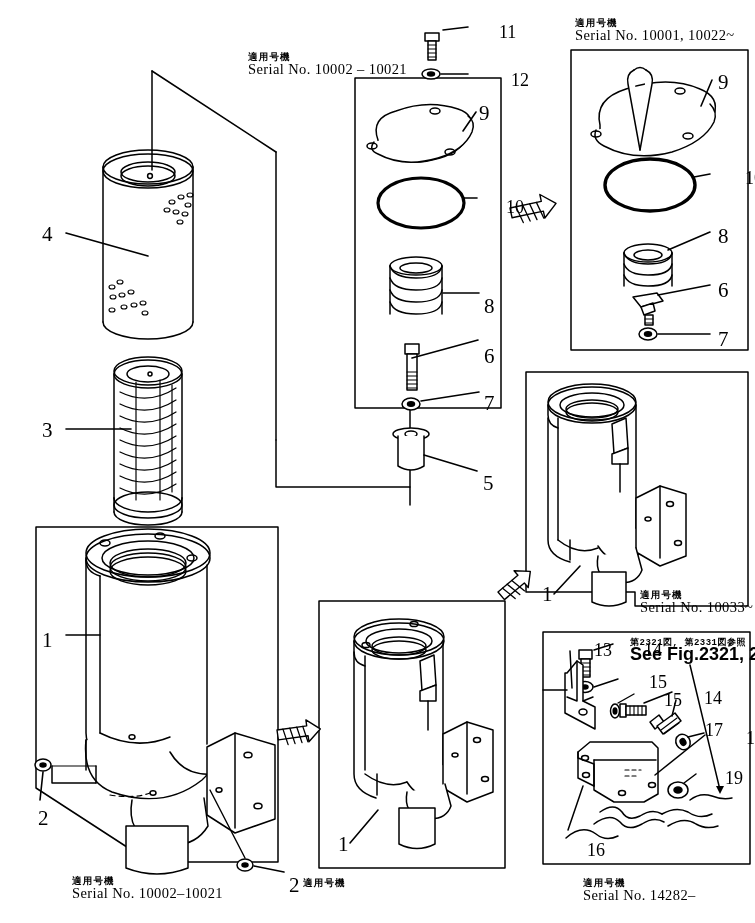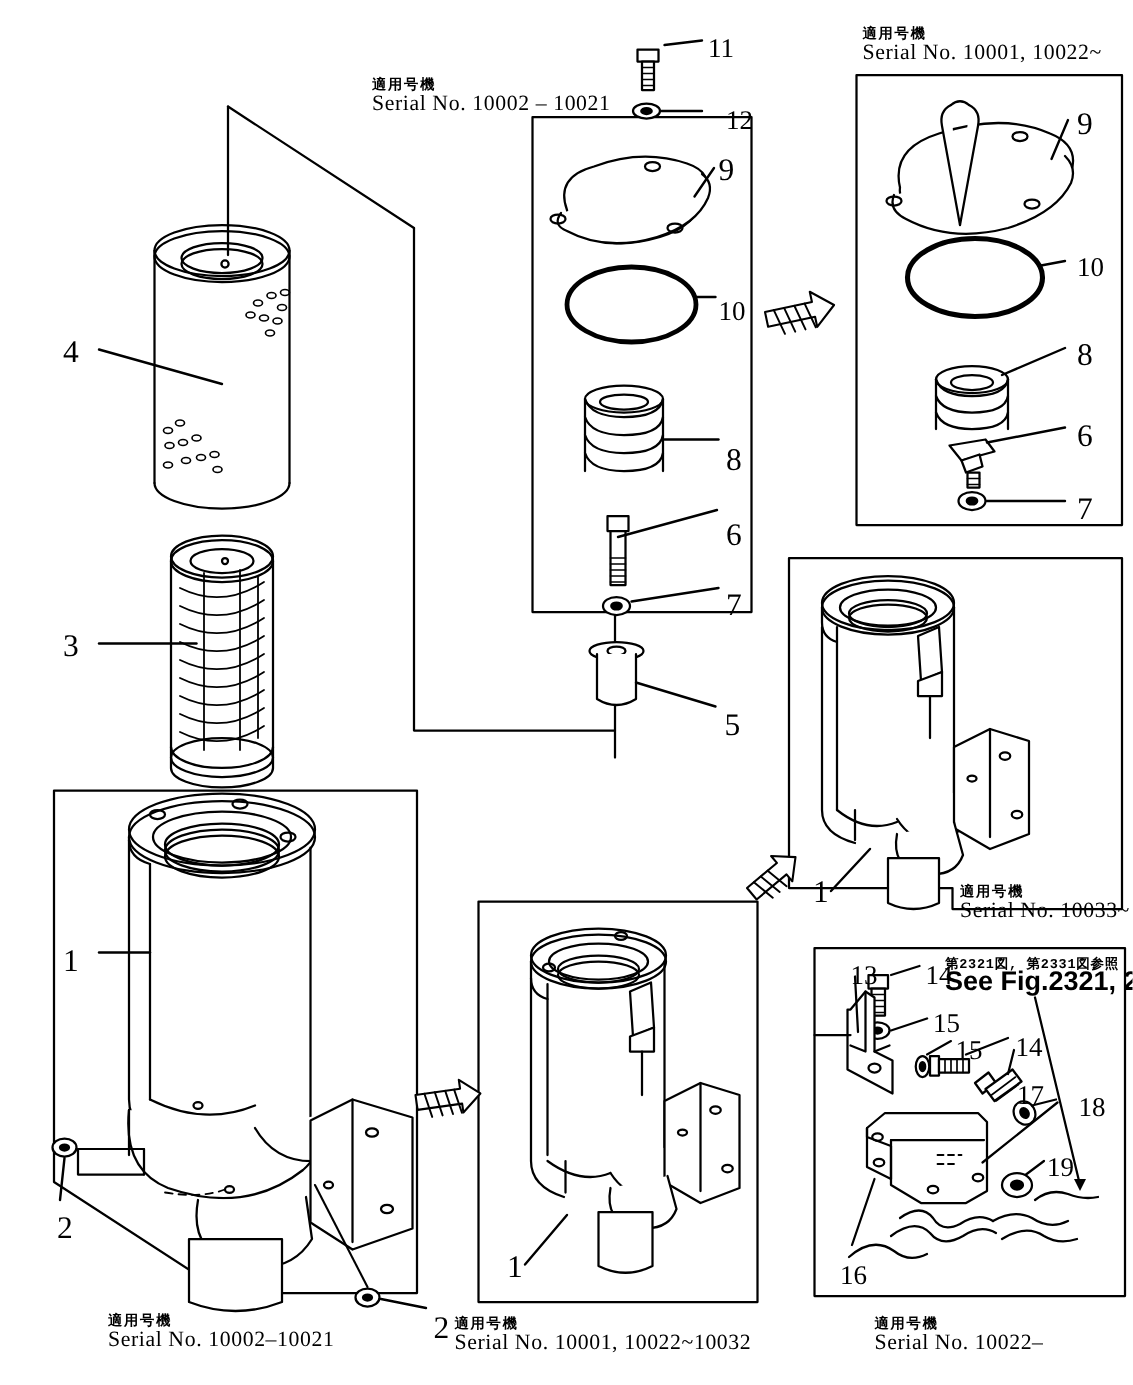--- a/index.html
+++ b/index.html
@@ -4,21 +4,21 @@
 <title>Parts Diagram</title>
 <style>
   html,body{margin:0;padding:0;background:#fff;}
   body{width:755px;height:923px;font-family:"Liberation Sans",sans-serif;overflow:hidden;}
   #sheet{position:relative;width:755px;height:923px;background:#fff;}
   svg.layer{position:absolute;left:0;top:0;width:755px;height:923px;}
   .lbl{position:absolute;white-space:nowrap;color:#000;}
   .jp{font-family:Liberation Serif, serif;font-size:9.5px;font-weight:bold;letter-spacing:1.2px;line-height:10px;}
   .sn{font-family:"Liberation Serif",serif;font-size:14.5px;line-height:15px;letter-spacing:0.4px;}
   .callout{font-family:"Liberation Serif",serif;font-size:21px;line-height:21px;}
-  .callout.sm{font-size:18px;}
+  .callout.sm{font-size:18px;margin-left:27px;}
   .fig{font-family:Liberation Sans, sans-serif;font-size:18px;font-weight:bold;line-height:13px;}
   .figjp{font-family:Liberation Mono, monospace;font-size:9px;font-weight:bold;line-height:10px;letter-spacing:.5px;}
 </style>
 </head>
 <body>
 
 <div id="sheet">
 
   <svg class="layer" viewBox="0 0 755 923">
     <defs>
@@ -404,26 +404,25 @@
     <div class="sn">Serial  No.  10033~</div>
   </div>
 
   <div class="lbl" style="left:72px;top:876px;">
     <div class="jp">適用号機</div>
     <div class="sn">Serial  No.  10002–10021</div>
   </div>
 
   <div class="lbl" style="left:303px;top:878px;">
     <div class="jp">適用号機</div>
-    <div class="sn">Serial  No.  10001,  10022~10032</div>
   </div>
 
   <div class="lbl" style="left:583px;top:878px;">
     <div class="jp">適用号機</div>
-    <div class="sn">Serial  No.  10022–</div>
+    <div class="sn">Serial  No.  14282–</div>
   </div>
 
   <div class="lbl" style="left:630px;top:638px;">
     <div class="figjp">第2321図,  第2331図参照</div>
     <div class="fig">See Fig.2321, 2331</div>
   </div>
 
   <div id="callouts">
       <div class="lbl callout sm" style="left: 472px; top: 22px;">11</div>
       <div class="lbl callout sm" style="left: 484px; top: 70px;">12</div>

